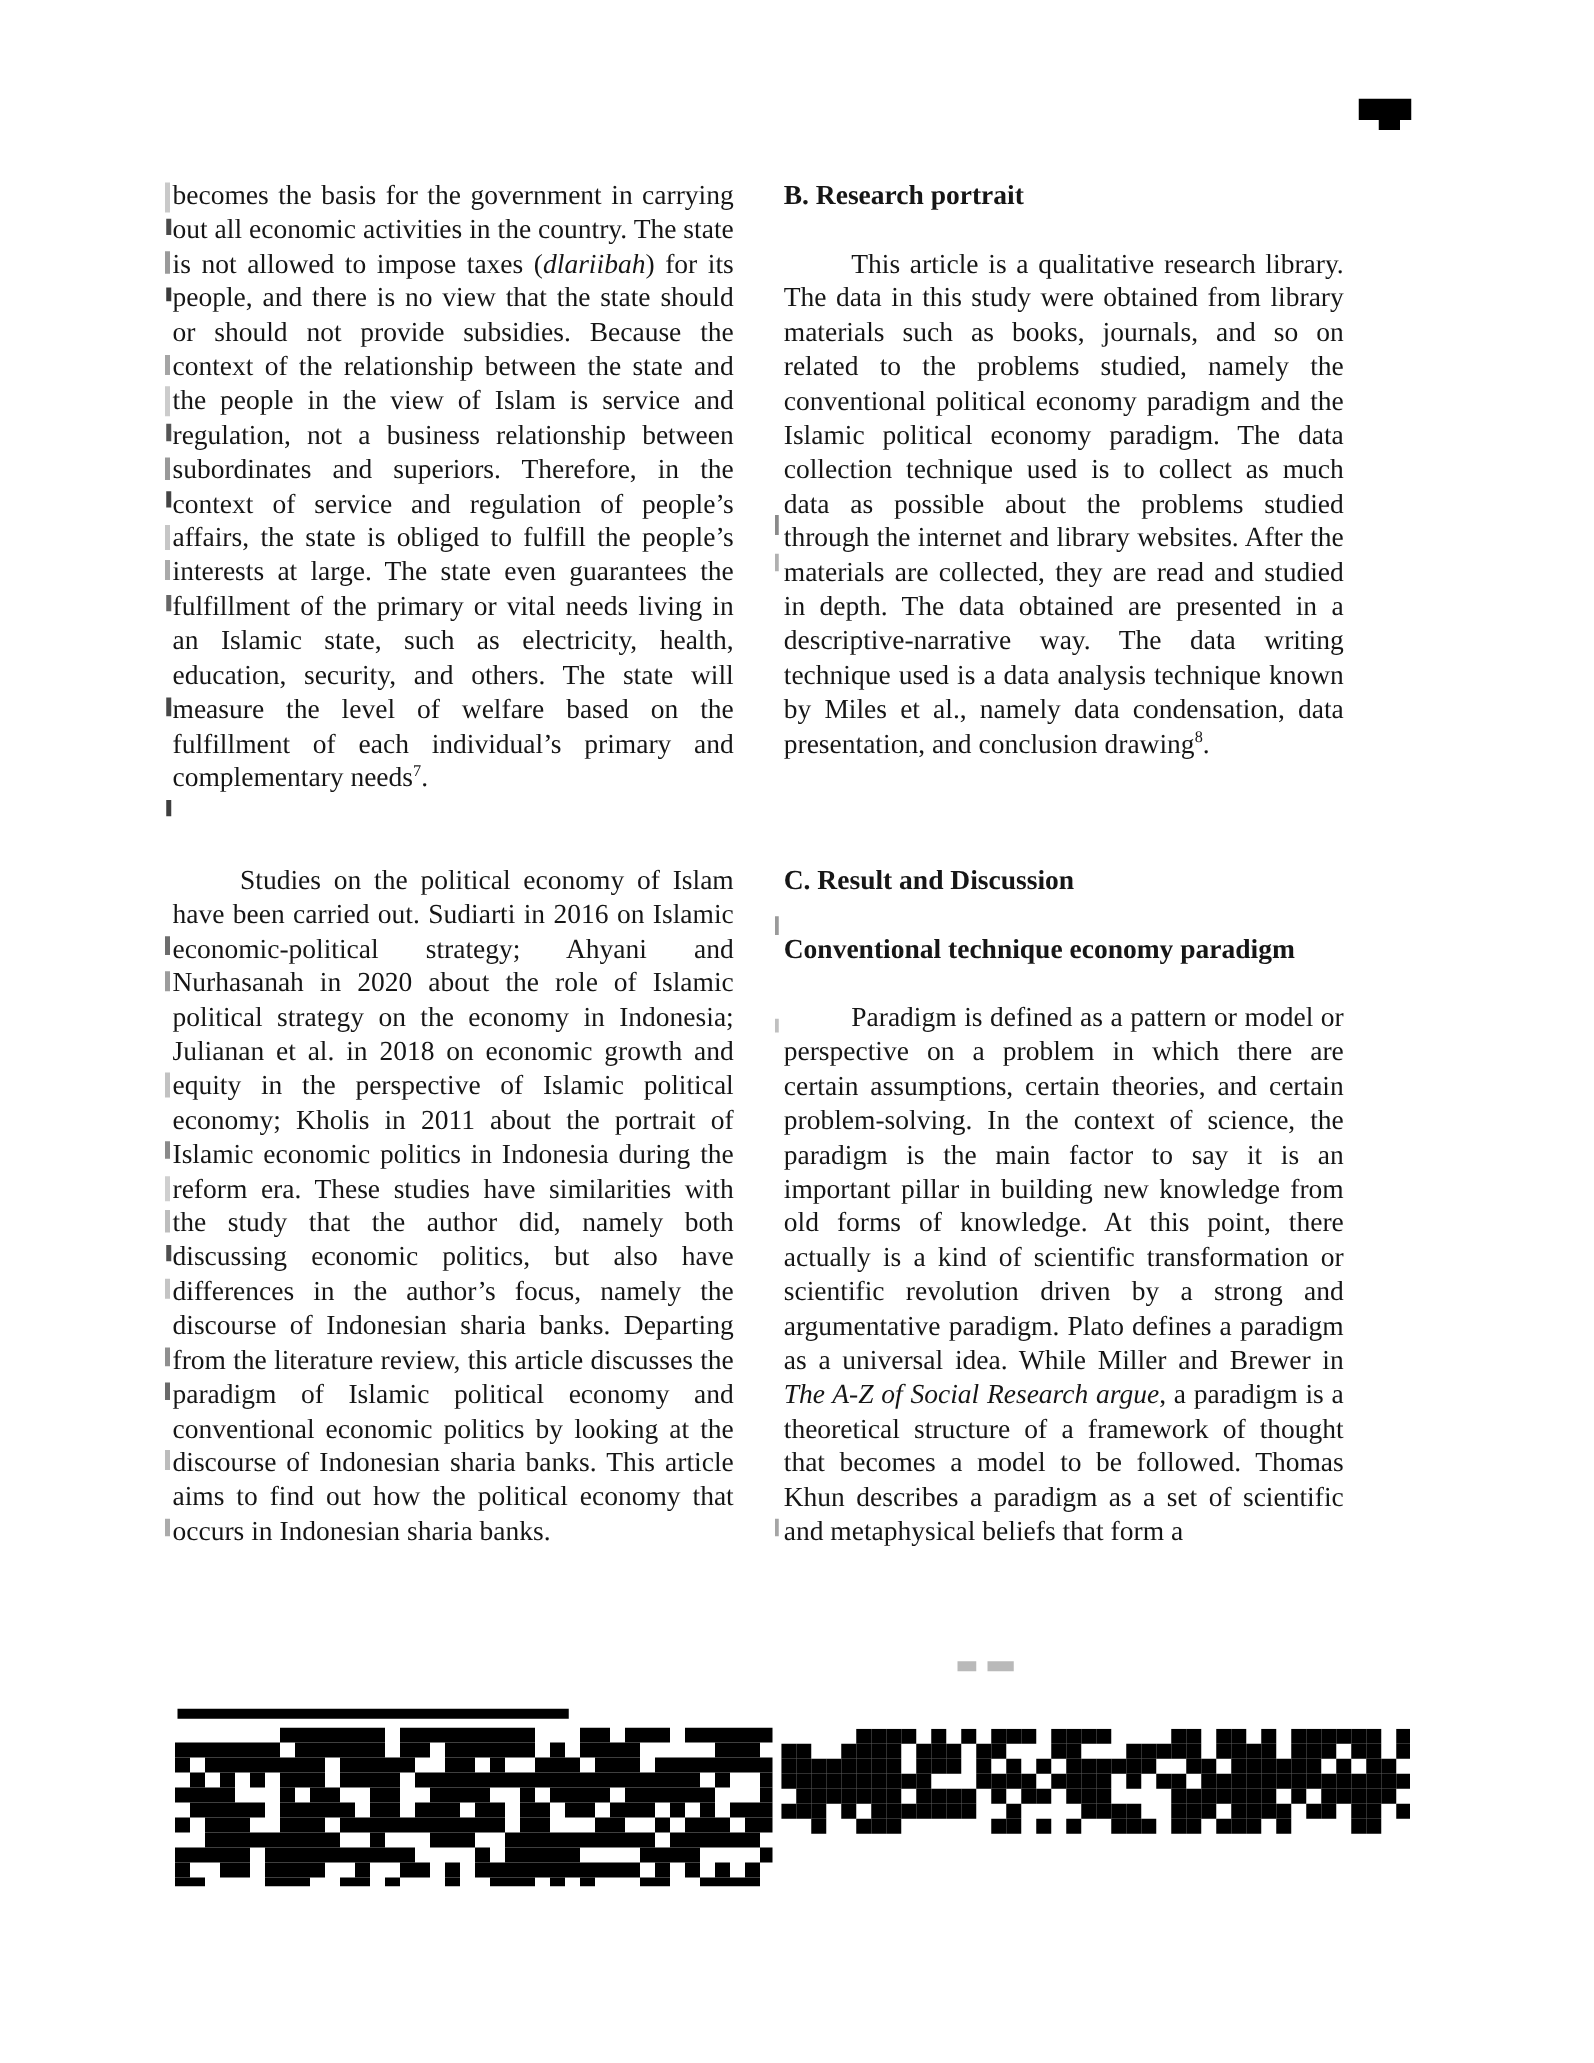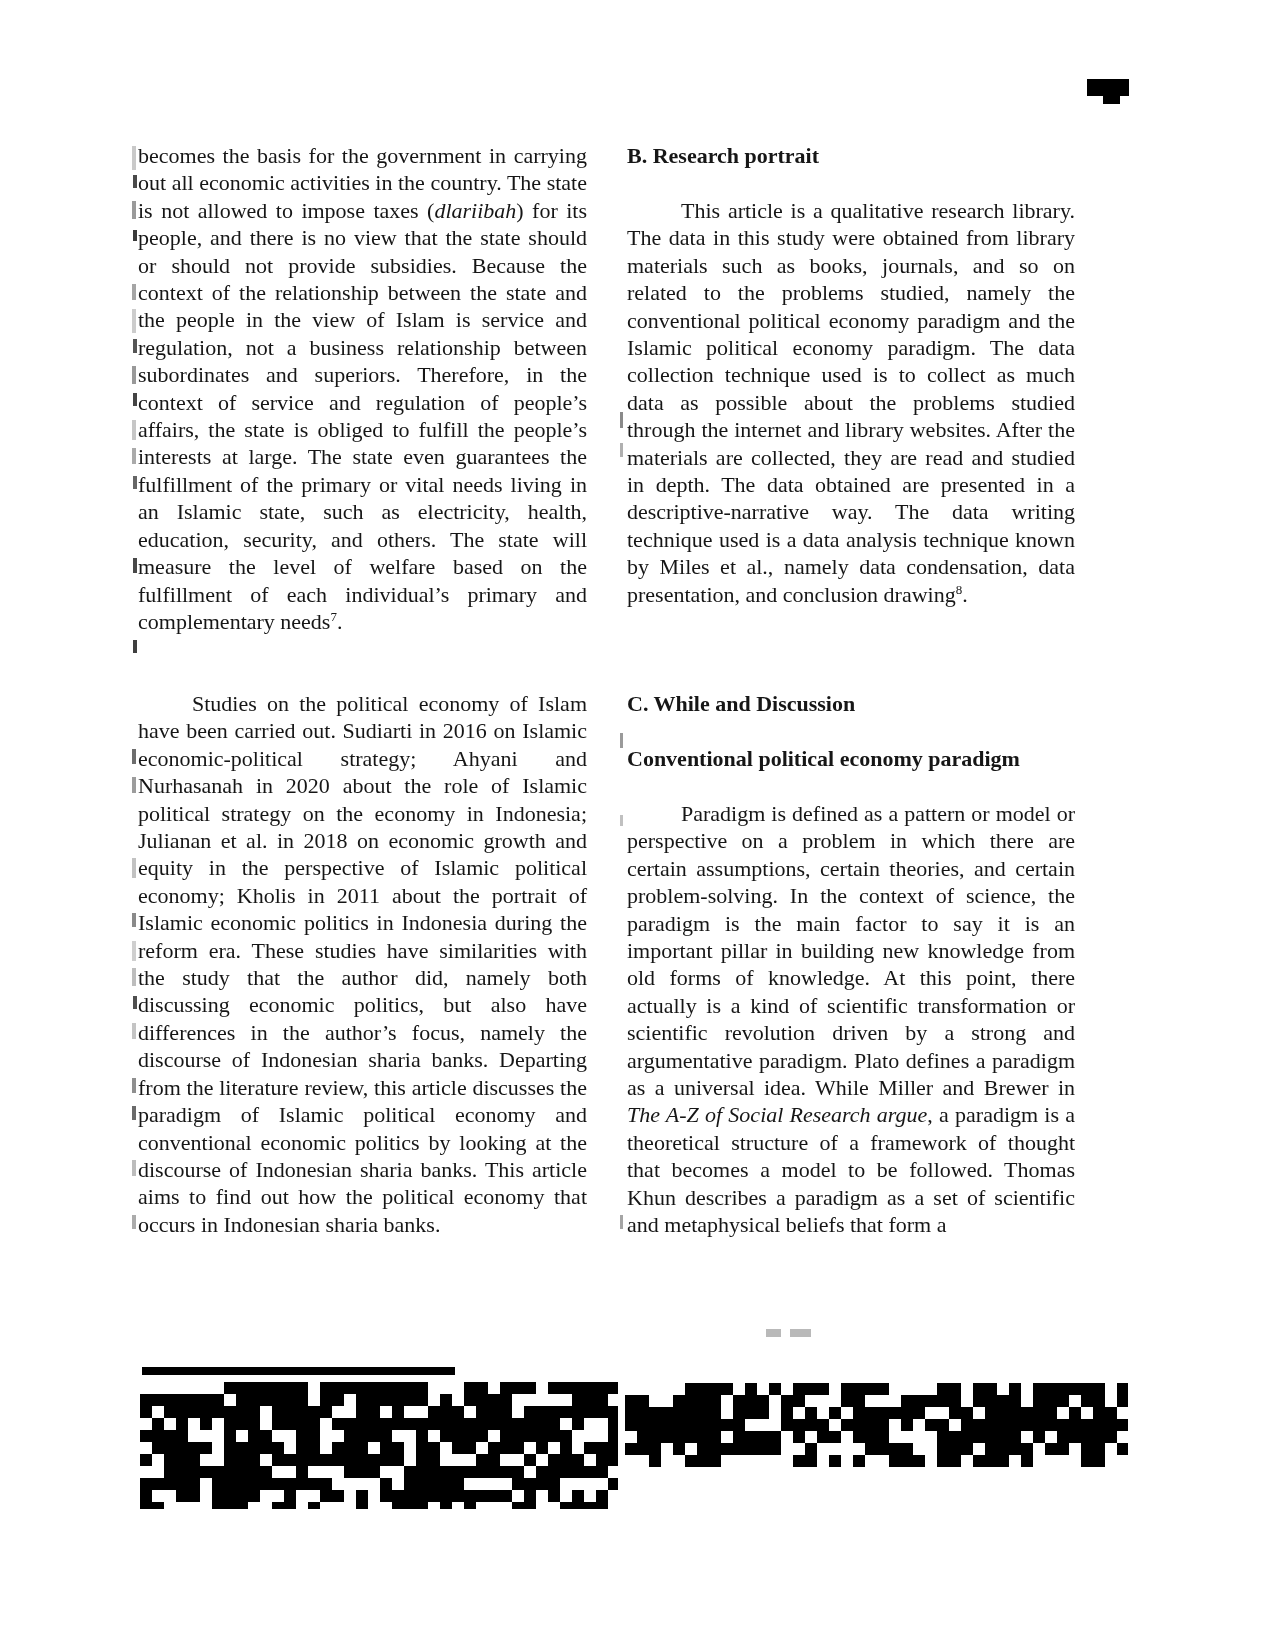--- a/index.html
+++ b/index.html
@@ -55,22 +55,22 @@
   <div class="pg-redact"></div>
 
   <div class="col col-left">
       <p class="para block"><span>becomes the basis for the government in carrying out all economic activities in the country. The state is not allowed to impose taxes (</span><span class="it">dlariibah</span><span>) for its people, and there is no view that the state should or should not provide subsidies. Because the context of the relationship between the state and the people in the view of Islam is service and regulation, not a business relationship between subordinates and superiors. Therefore, in the context of service and regulation of people’s affairs, the state is obliged to fulfill the people’s interests at large. The state even guarantees the fulfillment of the primary or vital needs living in an Islamic state, such as electricity, health, education, security, and others. The state will measure the level of welfare based on the fulfillment of each individual’s primary and complementary needs</span><sup>7</sup><span>.</span></p>
       <p class="para block indent"><span>Studies on the political economy of Islam have been carried out. Sudiarti in 2016 on Islamic economic-political strategy; Ahyani and Nurhasanah in 2020 about the role of Islamic political strategy on the economy in Indonesia; Julianan et al. in 2018 on economic growth and equity in the perspective of Islamic political economy; Kholis in 2011 about the portrait of Islamic economic politics in Indonesia during the reform era. These studies have similarities with the study that the author did, namely both discussing economic politics, but also have differences in the author’s focus, namely the discourse of Indonesian sharia banks. Departing from the literature review, this article discusses the paradigm of Islamic political economy and conventional economic politics by looking at the discourse of Indonesian sharia banks. This article aims to find out how the political economy that occurs in Indonesian sharia banks.</span></p>
     </div>
 
   <div class="col col-right">
       <h3 class="heading block">B. Research portrait</h3>
       <p class="para block indent"><span>This article is a qualitative research library. The data in this study were obtained from library materials such as books, journals, and so on related to the problems studied, namely the conventional political economy paradigm and the Islamic political economy paradigm. The data collection technique used is to collect as much data as possible about the problems studied through the internet and library websites. After the materials are collected, they are read and studied in depth. The data obtained are presented in a descriptive-narrative way. The data writing technique used is a data analysis technique known by Miles et al., namely data condensation, data presentation, and conclusion drawing</span><sup>8</sup><span>.</span></p>
-      <h3 class="heading block">C. While and Discussion</h3>
-      <h3 class="heading block">Conventional political economy paradigm</h3>
+      <h3 class="heading block">C. Result and Discussion</h3>
+      <h3 class="heading block">Conventional technique economy paradigm</h3>
       <p class="para block indent"><span>Paradigm is defined as a pattern or model or perspective on a problem in which there are certain assumptions, certain theories, and certain problem-solving. In the context of science, the paradigm is the main factor to say it is an important pillar in building new knowledge from old forms of knowledge. At this point, there actually is a kind of scientific transformation or scientific revolution driven by a strong and argumentative paradigm. Plato defines a paradigm as a universal idea. While Miller and Brewer in </span><span class="it">The A-Z of Social Research argue</span><span>, a paradigm is a theoretical structure of a framework of thought that becomes a model to be followed. Thomas Khun describes a paradigm as a set of scientific and metaphysical beliefs that form a</span></p>
     </div>
 
   <div class="fn-rule"></div>
 
   <div class="mosaic mosaic-left">
       <div class="mcell" style="left: 84px; top: 0px; width: 12px; height: 12px;"></div>
       <div class="mcell" style="left: 96px; top: 0px; width: 12px; height: 12px;"></div>
       <div class="mcell" style="left: 108px; top: 0px; width: 12px; height: 12px;"></div>
       <div class="mcell" style="left: 120px; top: 0px; width: 12px; height: 12px;"></div>

